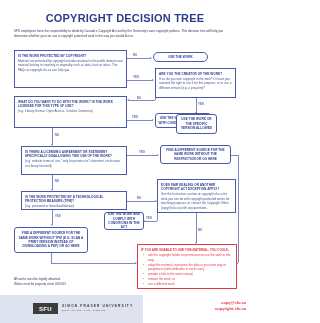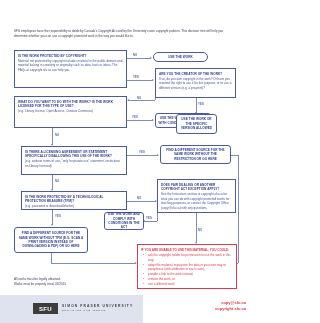--- a/index.html
+++ b/index.html
@@ -179,20 +179,21 @@
     font-weight: bold;
     line-height: 1.5;
     color: #e0384a;
   }
 </style>
 </head>
 <body>
 
 <div id="page">
 
+  <div class="title">COPYRIGHT DECISION TREE</div>
   <div class="intro">SFU employees have the responsibility to abide by Canada's Copyright Act and by the University's own copyright policies. This decision tree will help you determine whether you can use a copyright protected work in the way you would like to.</div>
 
   <div class="node" style="left:14px; top:50px; width:113px; height:38px;">
     <div class="q">IS THE WORK PROTECTED BY COPYRIGHT?</div>
     <div class="sub">Material not protected by copyright includes material in the public domain and material lacking in creativity or originality such as data, facts or ideas. The FAQs at copyright.sfu.ca can help you.</div>
   </div>
 
   <div class="hline" style="left:127px; top:58px; width:24px;"></div>
   <div class="arrow-r" style="left:150px; top:56.5px;"></div>
   <div class="elabel" style="left:133px; top:53px;">NO</div>

